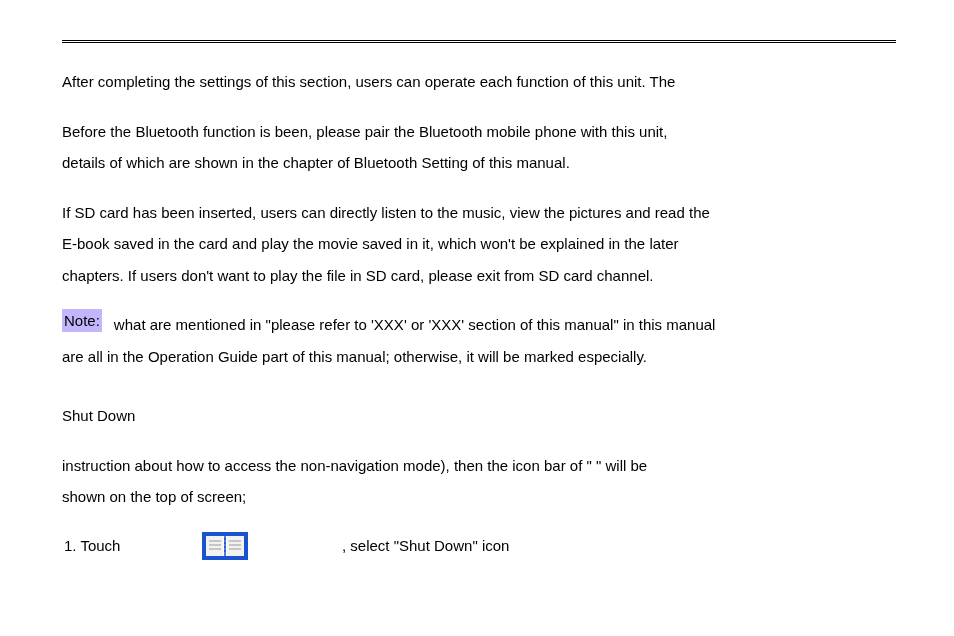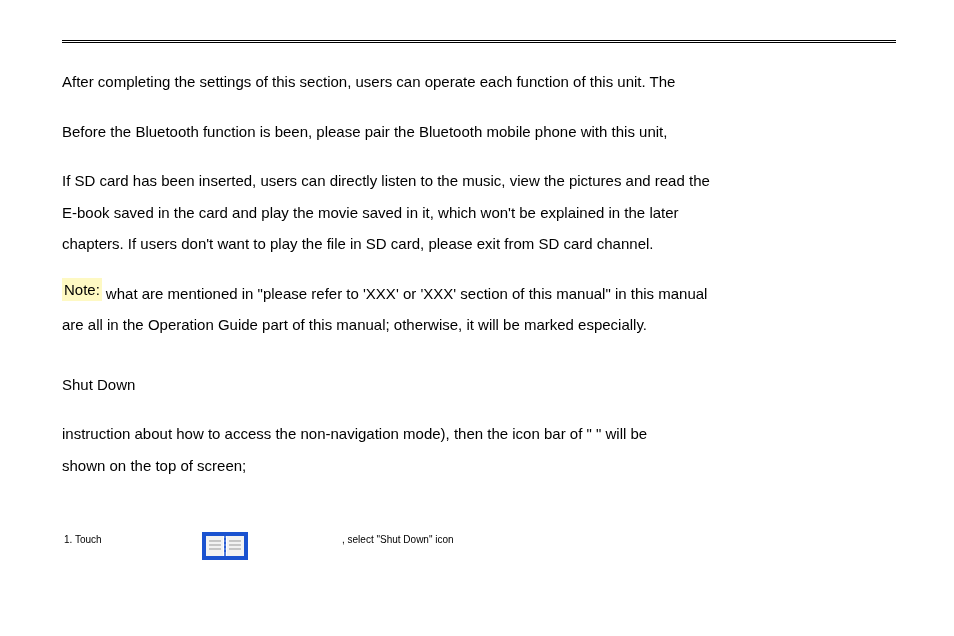--- a/index.html
+++ b/index.html
@@ -28,35 +28,35 @@
   }
   .content p { margin: 0; }
   .content .gap { height: 18px; }
   .content .gap-lg { height: 28px; }
   .note-row {
     display: flex;
     align-items: flex-start;
   }
   .note-badge {
     display: inline-block;
-    background: #fef9c3;
+    background: #c4b5fd;
     color: #000;
     padding: 1px 2px;
     font-size: 15px;
-    margin-right: 4px;
+    margin-right: 12px;
     line-height: 1.4;
   }
   .icon-step {
     position: absolute;
     top: 532px;
     left: 62px;
     right: 54px;
     display: flex;
-    align-items: flex-start;
-    font-size: 10px;
+    align-items: center;
+    font-size: 15px;
     line-height: 1.6;
   }
   .icon-step .num {
     width: 140px;
     padding-left: 2px;
   }
   .icon-step .icon-wrap {
     width: 140px;
     display: flex;
     justify-content: flex-start;
@@ -73,20 +73,21 @@
 </head>
 <body>
 
 <div class="page">
   <div class="rule-top"></div>
 
   <div class="content">
     <p>After completing the settings of this section, users can operate each function of this unit. The</p>
     <div class="gap"></div>
     <p>Before the Bluetooth function is been, please pair the Bluetooth mobile phone with this unit,</p>
+    <p>details of which are shown in the chapter of Bluetooth Setting of this manual.</p>
     <div class="gap"></div>
     <p>If SD card has been inserted, users can directly listen to the music, view the pictures and read the</p>
     <p>E-book saved in the card and play the movie saved in it, which won't be explained in the later</p>
     <p>chapters. If users don't want to play the file in SD card, please exit from SD card channel.</p>
     <div class="gap"></div>
     <div class="note-row">
       <span class="note-badge">Note:</span>
       <span>what are mentioned in "please refer to 'XXX' or 'XXX' section of this manual" in this manual</span>
     </div>
     <p>are all in the Operation Guide part of this manual; otherwise, it will be marked especially.</p>

